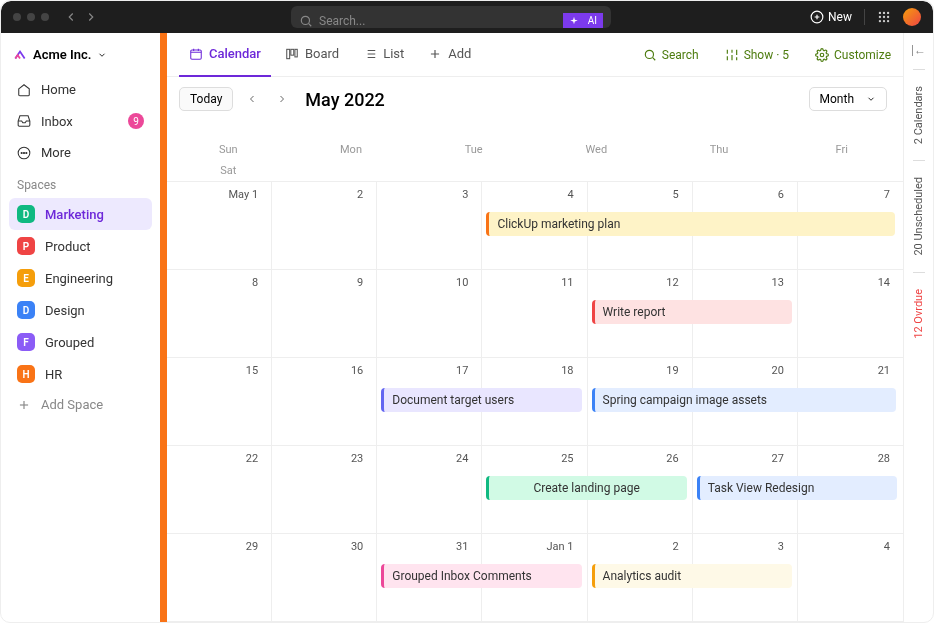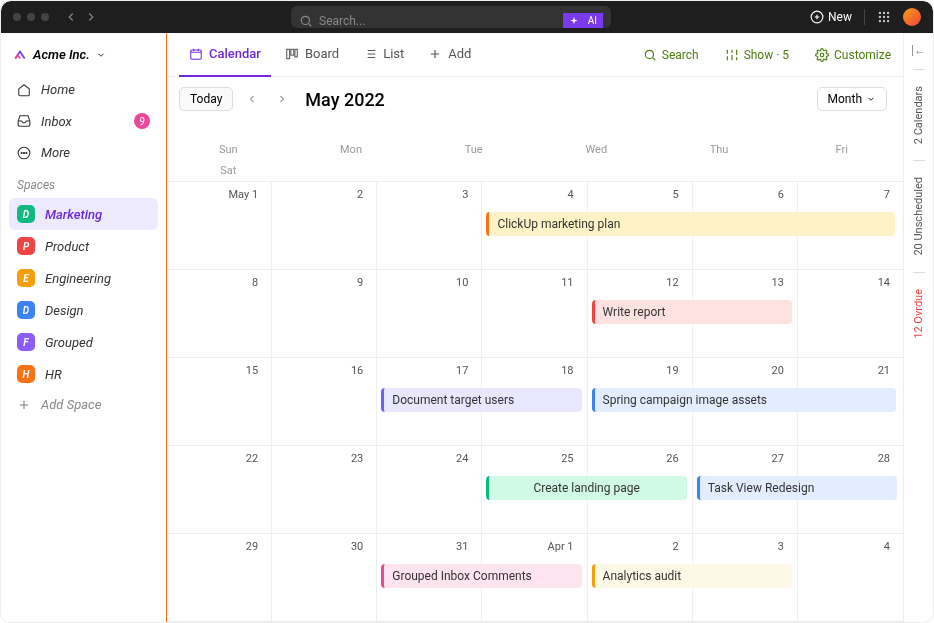--- a/index.html
+++ b/index.html
@@ -11,21 +11,21 @@
 .search-bar { flex:0 0 320px; margin-left:190px; background:#333; border-radius:6px; height:22px; display:flex; align-items:flex-end; padding:0 8px; color:#888; font-size:12px; }
 .search-bar svg { margin-right:6px; }
 .ai-badge { background:#7c3aed; color:#fff; font-size:10px; padding:2px 6px; border-radius:0; margin-left:auto; display:flex; align-items:center; gap:3px;}
 .top-right { margin-left:auto; display:flex; align-items:center; gap:12px; }
 .new-btn { display:flex; align-items:center; gap:4px; color:#fff; font-size:12px; cursor:pointer;}
 .top-divider { width:1px; height:16px; background:#444; }
 .apps-icon { width:14px; height:14px; cursor:pointer; }
 .avatar { width:18px; height:18px; border-radius:50%; background:linear-gradient(135deg,#f59e0b,#ef4444); }
 
 .main { display:flex; height:calc(100% - 32px); }
-.sidebar { width:166px; border-right:1px solid #f97316; padding:8px;font-style:italic; }
+.sidebar { width:166px; border-right:7px solid #f97316; padding:8px; }
 .org-row { display:flex; align-items:center; gap:6px; padding:6px 4px; font-weight:600; font-size:13px; cursor:pointer;}
 .org-logo { width:14px; height:14px; }
 .nav-item { display:flex; align-items:center; gap:10px; padding:8px 8px; font-size:13px; border-radius:6px; cursor:pointer; color:#333;}
 .nav-item .badge { margin-left:auto; background:#ec4899; color:#fff; font-size:10px; min-width:16px; height:16px; border-radius:8px; display:flex; align-items:center; justify-content:center; padding:0 4px;}
 .section-label { font-size:12px; color:#888; padding:10px 8px 6px; }
 .space-item { display:flex; align-items:center; gap:10px; padding:7px 8px; font-size:13px; border-radius:6px; cursor:pointer; color:#333;}
 .space-item.active { background:#ede9fe; color:#6d28d9; font-weight:500;}
 .space-badge { width:18px; height:18px; border-radius:5px; display:flex; align-items:center; justify-content:center; color:#fff; font-size:10px; font-weight:600;}
 .add-space { color:#888; }
 
@@ -34,21 +34,21 @@
 .view-tabs { height:44px; border-bottom:1px solid #eee; display:flex; align-items:center; padding:0 12px; gap:4px; font-size:13px;}
 .view-tab { display:flex; align-items:center; gap:6px; padding:0 10px; height:44px; color:#555; cursor:pointer; border-bottom:2px solid transparent;}
 .view-tab.active { color:#6d28d9; border-bottom-color:#6d28d9; font-weight:500;}
 .view-right { margin-left:auto; display:flex; align-items:center; gap:26px; color:#4d7c0f; font-size:12px;text-align:right;}
 .view-right > div { display:flex; align-items:center; gap:5px; cursor:pointer;}
 
 .cal-header { height:44px; display:flex; align-items:center; padding:0 12px; gap:8px;}
 .today-btn { border:1px solid #ddd; border-radius:5px; padding:4px 10px; font-size:12px; cursor:pointer; background:#fafafa;}
 .arrow-btn { width:22px; height:22px; display:flex; align-items:center; justify-content:center; cursor:pointer; color:#666; border-radius:4px;}
 .month-title { font-size:18px; font-weight:500; margin-left:4px;}
-.month-dropdown { margin-left:auto; border:1px solid #ddd; border-radius:5px; padding:4px 10px; font-size:12px; cursor:pointer; display:flex; align-items:center; gap:4px; margin-right:4px;}
+.month-dropdown { margin-left:auto; border:1px solid #ddd; border-radius:5px; padding:4px 10px; font-size:12px; cursor:pointer; display:flex; align-items:center; gap:12px; margin-right:4px;}
 
 .day-headers { display:grid; grid-template-columns:repeat(6,1fr); border-bottom:1px solid #eee;margin-top:18px;}
 .day-header { text-align:center; font-size:11px; color:#999; padding:4px 0;}
 .cal-grid { display:grid; grid-template-columns:repeat(7,1fr); grid-template-rows:repeat(5,1fr); flex:1;}
 .cal-cell { border-right:1px solid #eee; border-bottom:1px solid #eee; padding:6px; position:relative; font-size:11px;}
 .cal-cell:nth-child(7n) { border-right:none; }
 .cell-date { position:absolute; top:6px; right:13px; color:#555; font-size:11px;}
 
 .event { position:absolute; top:30px; height:24px; border-radius:4px; display:flex; align-items:center; padding:0 8px; font-size:12px; color:#333; border-left:3px solid; overflow:hidden; white-space:nowrap;}
 
@@ -381,21 +381,21 @@
             <div class="cell-date">29</div>
           </div>
           <div class="cal-cell">
             <div class="cell-date">30</div>
           </div>
           <div class="cal-cell" style="overflow: visible;">
             <div class="cell-date">31</div>
             <div class="event" style="background: rgb(255, 228, 239); border-left-color: rgb(236, 72, 153); left: 4px; width: calc(200% - 8px); z-index: 2;">Grouped Inbox Comments</div>
           </div>
           <div class="cal-cell">
-            <div class="cell-date">Apr 1</div>
+            <div class="cell-date">Jan 1</div>
           </div>
           <div class="cal-cell" style="overflow: visible;">
             <div class="cell-date">2</div>
             <div class="event" style="background: rgb(254, 249, 231); border-left-color: rgb(245, 158, 11); left: 4px; width: calc(200% - 8px); z-index: 2;">Analytics audit</div>
           </div>
           <div class="cal-cell">
             <div class="cell-date">3</div>
           </div>
           <div class="cal-cell">
             <div class="cell-date">4</div>

